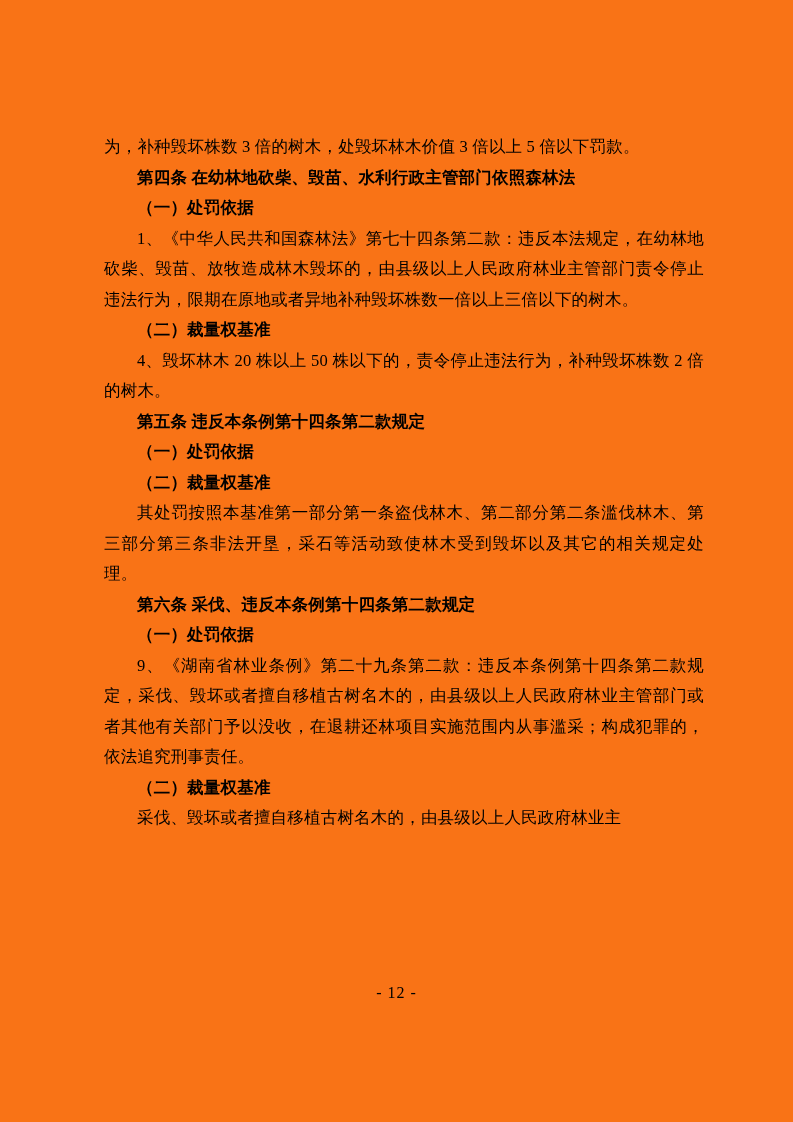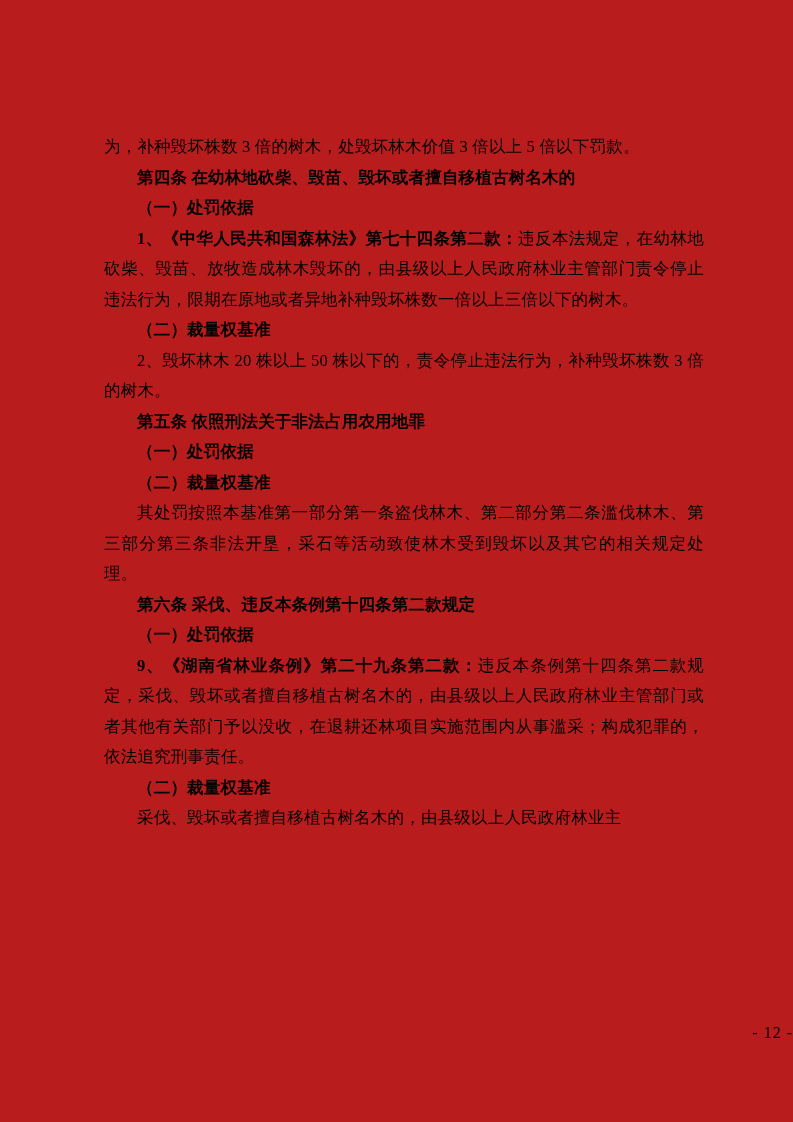--- a/index.html
+++ b/index.html
@@ -3,21 +3,21 @@
 <meta charset="utf-8">
 <style>
   html, body {
     margin: 0;
     padding: 0;
     background: #b8b8b8;
   }
   .page {
     width: 793px;
     height: 1122px;
-    background: #b91c1c;
+    background: #f97316;
     position: relative;
     box-sizing: border-box;
     margin: 0 auto;
     font-family: "Liberation Serif", "DejaVu Serif", serif;
     color: #000000;
     overflow: hidden;
   }
   .content {
     position: absolute;
     left: 104px;
@@ -36,52 +36,52 @@
     text-indent: 2em;
   }
   .indent-head {
     text-indent: 2em;
     font-weight: bold;
   }
   .noindent {
     text-indent: 0;
   }
   .run-bold {
-    font-weight: bold;
+    font-weight: normal;
   }
   .footer {
     position: absolute;
     left: 0;
     right: 0;
-    top: 1024px;
-    text-align: right;
+    top: 984px;
+    text-align: center;
     font-size: 16px;
     font-family: "Liberation Serif", "DejaVu Serif", serif;
     letter-spacing: 1px;
   }
 </style>
 </head>
 <body>
 
 <div class="page">
   <div class="content">
 
     <p class="noindent">为，补种毁坏株数 3 倍的树木，处毁坏林木价值 3 倍以上 5 倍以下罚款。</p>
 
-    <p class="indent-head">第四条  在幼林地砍柴、毁苗、毁坏或者擅自移植古树名木的</p>
+    <p class="indent-head">第四条  在幼林地砍柴、毁苗、水利行政主管部门依照森林法</p>
 
     <p class="indent-head">（一）处罚依据</p>
 
     <p class="indent1"><span class="run-bold">1、《中华人民共和国森林法》第七十四条第二款：</span><span>违反本法规定，在幼林地砍柴、毁苗、放牧造成林木毁坏的，由县级以上人民政府林业主管部门责令停止违法行为，限期在原地或者异地补种毁坏株数一倍以上三倍以下的树木。</span></p>
 
     <p class="indent-head">（二）裁量权基准</p>
 
-    <p class="indent1">2、毁坏林木 20 株以上 50 株以下的，责令停止违法行为，补种毁坏株数 3 倍的树木。</p>
+    <p class="indent1">4、毁坏林木 20 株以上 50 株以下的，责令停止违法行为，补种毁坏株数 2 倍的树木。</p>
 
-    <p class="indent-head">第五条  依照刑法关于非法占用农用地罪</p>
+    <p class="indent-head">第五条  违反本条例第十四条第二款规定</p>
 
     <p class="indent-head">（一）处罚依据</p>
 
 
     <p class="indent-head">（二）裁量权基准</p>
 
     <p class="indent1">其处罚按照本基准第一部分第一条盗伐林木、第二部分第二条滥伐林木、第三部分第三条非法开垦，采石等活动致使林木受到毁坏以及其它的相关规定处理。</p>
 
     <p class="indent-head">第六条  采伐、违反本条例第十四条第二款规定</p>
 

